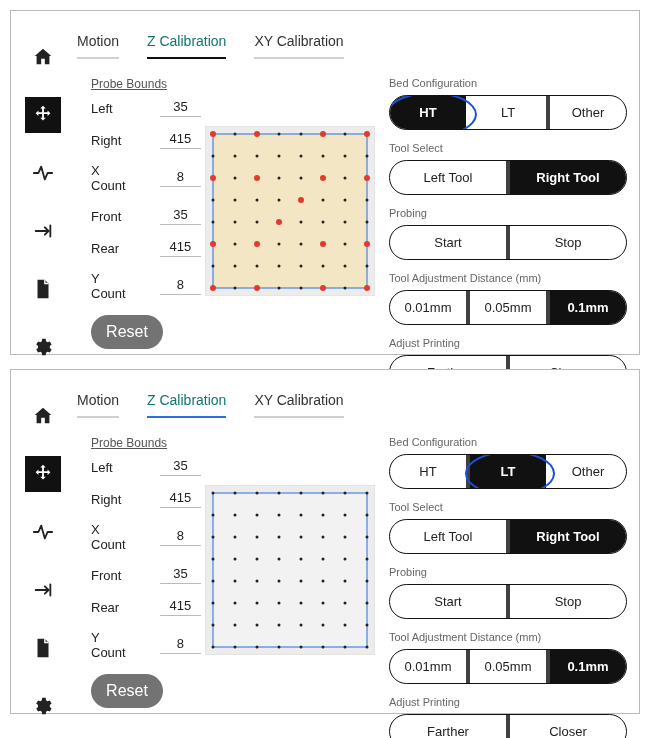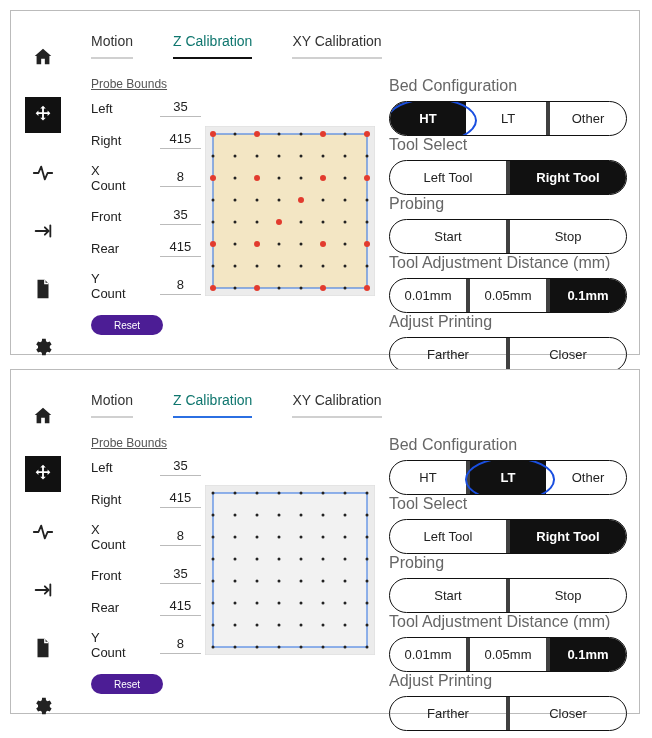--- a/index.html
+++ b/index.html
@@ -13,46 +13,46 @@
     margin-bottom: 14px;
     background: #fff;
   }
   
   .sidebar { position: absolute; left: 14px; top: 28px; display: flex; flex-direction: column; gap: 22px; align-items: center; }
   .sb-item { width: 36px; height: 36px; display: flex; align-items: center; justify-content: center; color: #222; }
   .sb-item.active { background: #111; color: #fff; }
   .sb-item svg { width: 22px; height: 22px; display: block; }
 
   
-  .tabs { position: absolute; left: 80px; top: 22px; display: flex; gap: 40px; font-size: 14px; }
+  .tabs { position: absolute; left: 66px; top: 22px; display: flex; gap: 28px; font-size: 14px; }
   .tab { padding-bottom: 8px; border-bottom: 2px solid #d0d0d0; color: #333; cursor: pointer; }
   .tab.active { border-bottom: 2px solid #111; color: #0f766e; font-weight: 500; }
   .tab.active.blue { border-bottom-color: #2b6fe2; }
 
   
   .bounds { position: absolute; left: 80px; top: 66px; width: 110px; }
   .bounds-title { font-size: 12px; color: #555; margin-bottom: 8px; text-decoration: underline; }
   .brow { display: flex; align-items: center; margin-bottom: 14px; gap: 24px; }
   .blabel { width: 50px; font-size: 13px; color: #222; }
   .bval { border-bottom: 1px solid #bbb; font-size: 13px; color: #222; width: 46px; text-align: center; padding-bottom: 2px; }
   .reset-btn {
     margin-top: 4px;
-    background: #4c1d95; color: #fff;
-    border-radius: 22px; width: 72px; height: 20px;
+    background: #737373; color: #fff;
+    border-radius: 22px; width: 72px; height: 34px;
     display: flex; align-items: center; justify-content: center;
-    font-size: 10px; cursor: pointer;
+    font-size: 16px; cursor: pointer;
   }
 
   
   .canvas-wrap { position: absolute; left: 194px; top: 115px; }
 
   
   .rcol { position: absolute; left: 378px; top: 66px; width: 238px; }
-  .seg-label { font-size: 16px; color: #666; margin-bottom: 6px; }
-  .seg { display: flex; border: 1.5px solid #111; border-radius: 18px; overflow: hidden; position: relative; }
+  .seg-label { font-size: 11px; color: #666; margin-bottom: 6px; }
+  .seg { display: flex; border: 1.5px solid #111; border-radius: 18px; overflow: hidden; margin-bottom: 12px; position: relative; }
   .seg .opt { flex: 1; text-align: center; padding: 9px 0; font-size: 13px; color: #222; cursor: pointer; position: relative; }
   .seg .opt.sel { background: #111; color: #fff; font-weight: 600; }
   .seg .opt + .opt { border-left: 4px solid #404040; }
   .seg .opt.sel + .opt { border-left-color: transparent; }
 
   .circle-mark {
     position: absolute; border: 2px solid #1a4fe0; border-radius: 50%;
     pointer-events: none;
   }
 </style>

